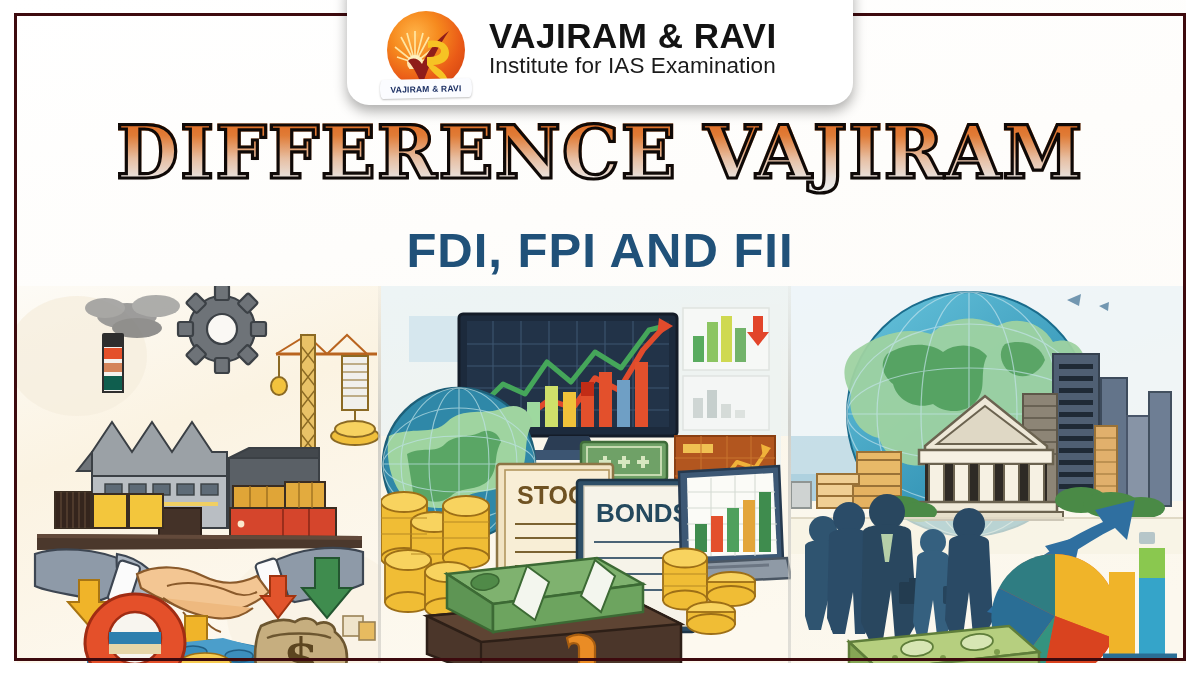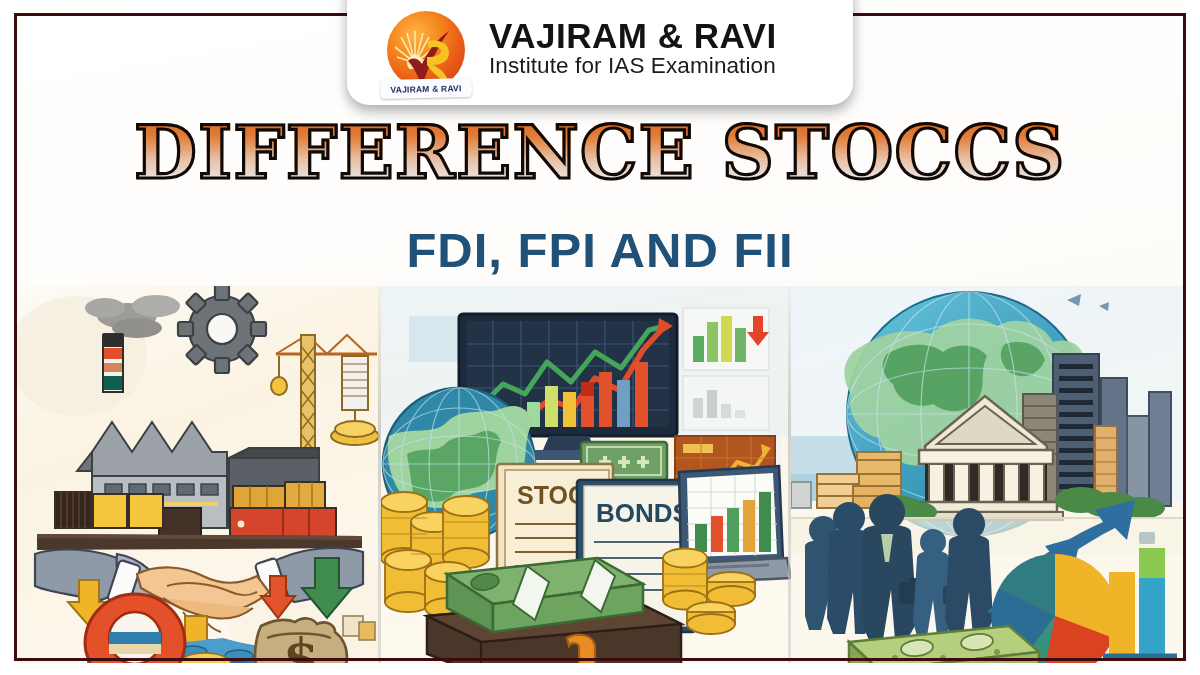--- a/index.html
+++ b/index.html
@@ -693,21 +693,21 @@
         <g fill="#3d6f93" opacity=".7">
           <path d="M276 14 l14 -6 l-2 12 z"></path>
           <path d="M308 20 l10 -4 l-1 9 z"></path>
           <rect x="348" y="246" width="16" height="12" rx="2" opacity=".5"></rect>
         </g>
       </svg>
     </div>
   </div>
 
   <div class="headline-wrap">
-    <div class="headline">DIFFERENCE STOCCS</div>
+    <div class="headline">DIFFERENCE VAJIRAM</div>
   </div>
   <div class="subhead">
     <span>FDI, FPI AND FII</span>
   </div>
 
   <div class="side-strip-l"></div>
   <div class="side-strip-r"></div>
   <div class="bottom-strip"></div>
   <div class="frame"></div>
   <div class="frame-mask"></div>

